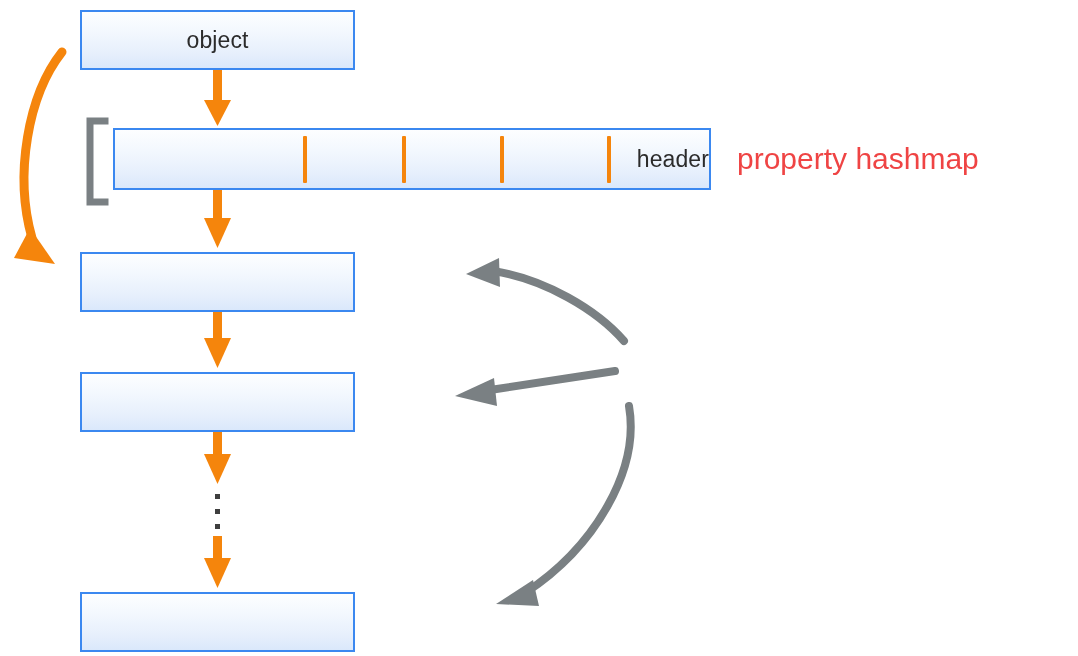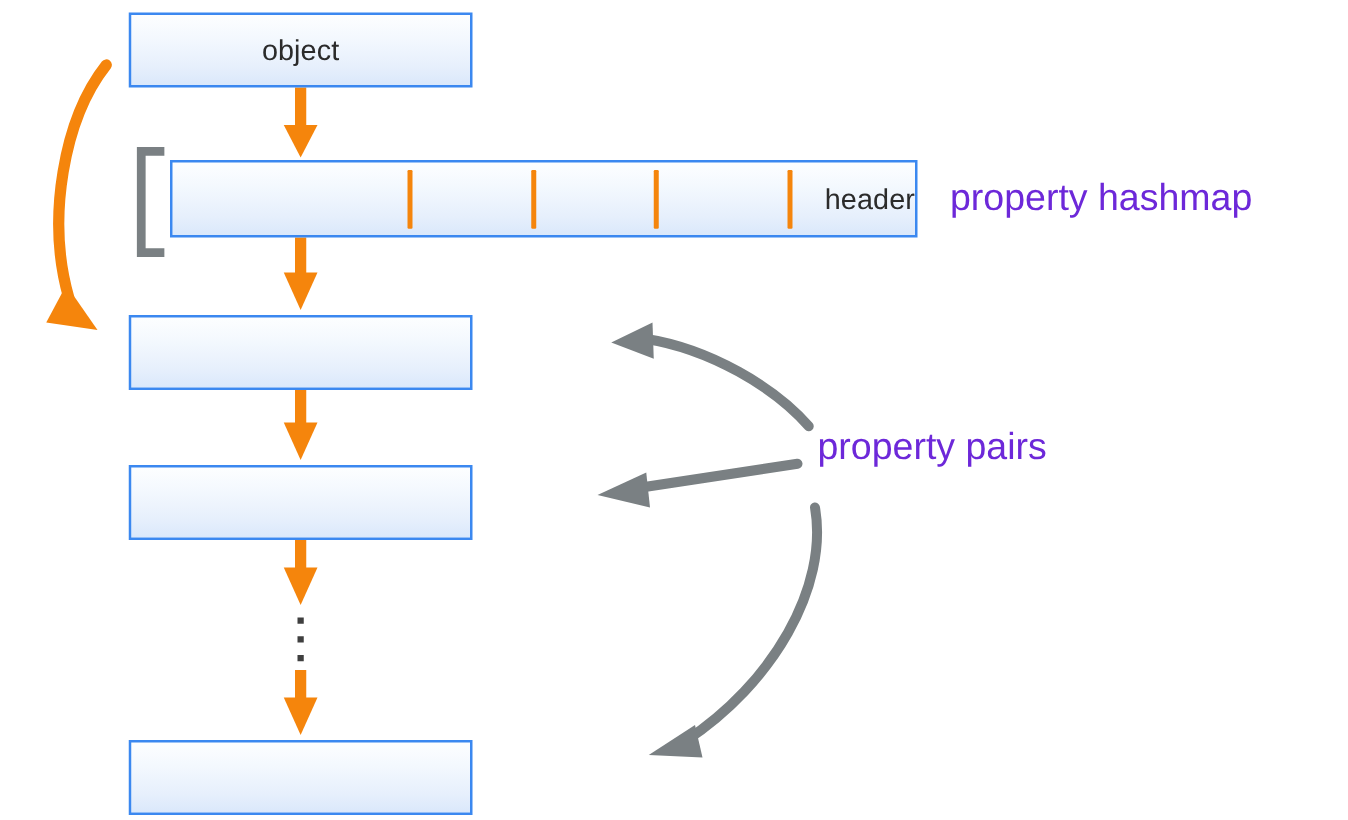--- a/index.html
+++ b/index.html
@@ -11,21 +11,20 @@
   body {
     font-family: "Liberation Sans", sans-serif;
     -webkit-font-smoothing: antialiased;
   }
   #canvas {
     position: relative;
     width: 986px;
     height: 656px;
     background: #ffffff;
     overflow: hidden;
-    margin-left: 23px;
   }
   .svg-layer {
     position: absolute;
     left: 0;
     top: 0;
     width: 1078px;
     height: 656px;
     pointer-events: none;
   }
   .node-box {
@@ -72,21 +71,21 @@
   .tick {
     position: absolute;
     width: 4px;
     background: #f5850c;
     border-radius: 1px;
   }
   .header-tick { top: 136px; height: 47px; }
 
   .caption {
     position: absolute;
-    color: #6d28d9;
+    color: #ef4444;
     font-size: 30px;
     line-height: 1;
     white-space: nowrap;
   }
   #hashmap-caption {
     left: 737px;
     top: 144px;
   }
   #pairs-caption {
     left: 631px;
@@ -195,15 +194,14 @@
   <div class="node-box pair-box" id="pair-box-3">
     <span class="node-label"></span>
   </div>
 
   <div class="ellipsis-dot" id="dot-0" style="left: 215px; top: 494px;"></div>
   <div class="ellipsis-dot" id="dot-1" style="left: 215px; top: 509px;"></div>
   <div class="ellipsis-dot" id="dot-2" style="left: 215px; top: 524px;"></div>
 
   <div class="caption" id="hashmap-caption">property hashmap</div>
 
-  <div class="caption" id="pairs-caption">property pairs</div>
 
 </div>
 
 </body></html>

